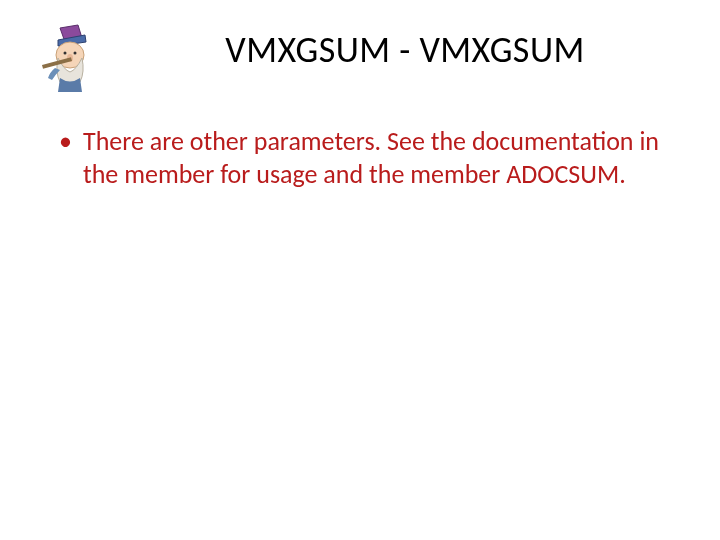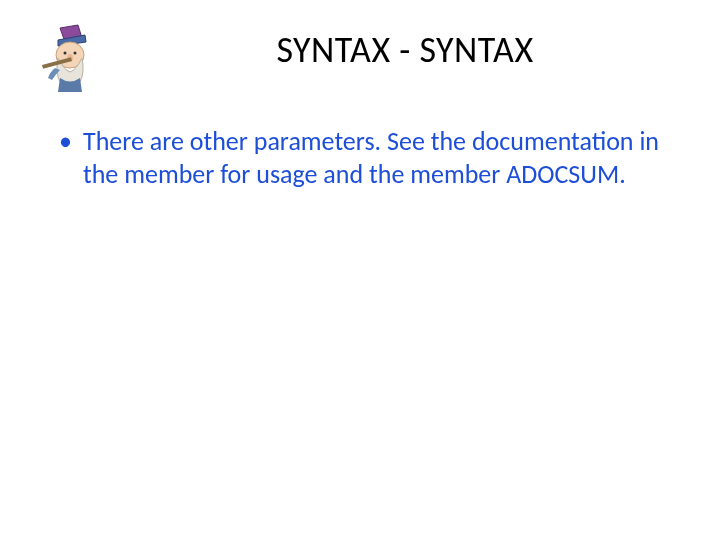--- a/index.html
+++ b/index.html
@@ -46,21 +46,21 @@
       padding-right: 20px;
     }
     .bullet-list {
       list-style: none;
     }
     .bullet-item {
       position: relative;
       padding-left: 28px;
       font-size: 26px;
       line-height: 1.25;
-      color: #1d4ed8;
+      color: #b91c1c;
     }
     .bullet-item::before {
       content: "•";
       position: absolute;
       left: 4px;
       top: 0;
       font-size: 26px;
     }
   </style>
 </head>
@@ -83,20 +83,20 @@
 
         <ellipse cx="40" cy="38" rx="3" ry="4" fill="#E8B898"></ellipse>
 
         <rect x="12" y="45" width="30" height="4" fill="#8B6F47" transform="rotate(-15 12 45)"></rect>
 
         <path d="M 25 48 Q 20 52 18 58 L 22 60 Q 26 54 30 50 Z" fill="#6B8FB8"></path>
 
         <path d="M 30 58 Q 40 65 50 58 L 52 72 L 28 72 Z" fill="#5A7BA8"></path>
       </svg>
     </div>
-    <h1 class="title">SYNTAX - SYNTAX</h1>
+    <h1 class="title">VMXGSUM - VMXGSUM</h1>
   </div>
   <div class="content">
     <ul class="bullet-list">
       <li class="bullet-item">There are other parameters. See the documentation in the member for usage and the member ADOCSUM.</li>
     </ul>
   </div>
 </div>
 
 </body></html>

